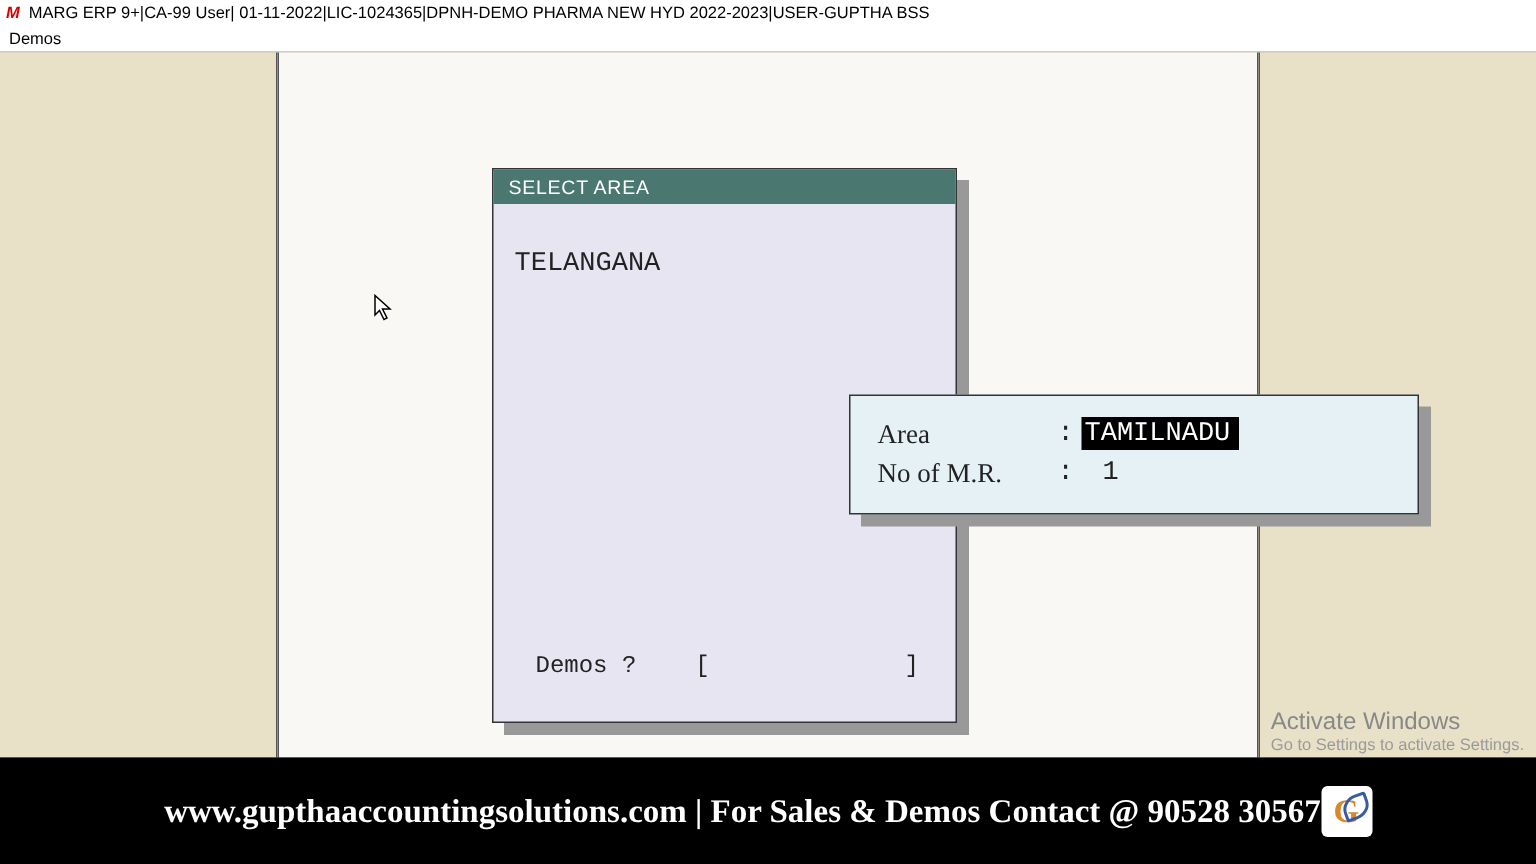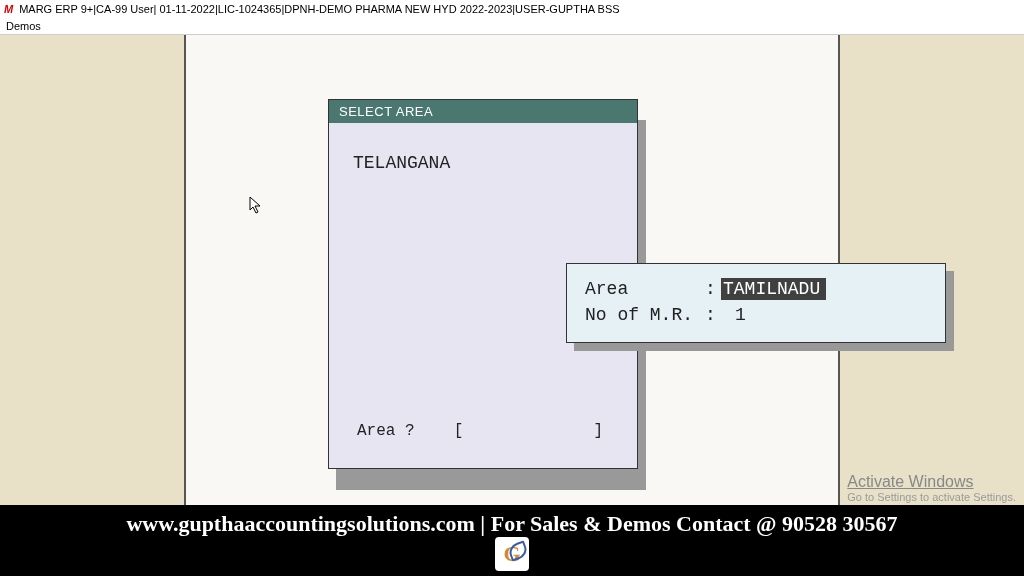--- a/index.html
+++ b/index.html
@@ -46,34 +46,34 @@
   }
   
   .modal-shadow {
     position: absolute;
     left: 336px; top: 85px;
     width: 310px; height: 370px;
     background: #999;
   }
   .modal {
     position: absolute;
-    left: 328px; top: 64px;
+    left: 328px; top: 77px;
     width: 310px; height: 370px;
     background: #e8e5f2;
     border: 1px solid #333;
   }
   .modal-head {
     background: #4a776f;
     color: #fff;
     font-size: 13px;
     padding: 4px 10px;
     letter-spacing: 0.5px;
   }
   .modal-body {
-    padding: 30px 20px 0 24px;
+    padding: 30px 20px 0 14px;
     font-family: "Courier New", monospace;
     font-size: 18px;
     color: #222;
   }
   .find-row {
     position: absolute;
     left: 28px; bottom: 28px;
     font-family: "Courier New", monospace;
     font-size: 16px;
     color: #222;
@@ -99,24 +99,24 @@
     left: 566px; top: 228px;
     width: 380px; height: 80px;
     background: #e6f1f5;
     border: 1px solid #333;
     padding: 12px 18px;
     font-family: "Courier New", monospace;
     font-size: 18px;
     color: #222;
   }
   .popup-row { display: flex; align-items: center; height: 26px; }
-  .popup-label { width: 120px; }
+  .popup-label { width: 120px; font-family: Liberation Serif, serif; }
   .popup-colon { width: 16px; }
   .popup-value-hl {
-    background: #404040;
+    background: #000000;
     color: #fff;
     padding: 1px 6px 1px 2px;
   }
   .popup-value { padding-left: 14px; }
   
   .wm {
     position: absolute;
     left: 842px; top: 222px;
     font-family: Georgia, serif;
     pointer-events: none;
@@ -134,21 +134,21 @@
   .wm .t1 { font-size: 12px; color: #c97a1f; opacity: 0.55; letter-spacing: 2px; margin-top:-10px; margin-left:6px;}
   .wm .t2 { font-size: 8px; color: #c97a1f; opacity: 0.55; margin-left:6px;}
   
   .activate {
     position: absolute;
     right: 8px; bottom: 2px;
     text-align: left;
     color: #8a8a8a;
     font-family: "Segoe UI", sans-serif;
   }
-  .activate .l1 { font-size: 16px; color: #888; text-decoration: underline; }
+  .activate .l1 { font-size: 16px; color: #888; }
   .activate .l2 { font-size: 11px; color: #9a9a9a; }
   
   .cursor {
     position: absolute;
     left: 249px; top: 161px;
     width: 14px; height: 20px;
     pointer-events: none;
   }
   .cursor svg { width: 14px; height: 20px; }
   
@@ -156,21 +156,20 @@
     position: absolute;
     left: 0; bottom: 0;
     width: 1024px; height: 71px;
     background: #000;
     color: #fff;
     display: flex;
     align-items: center;
     justify-content: center;
     gap: 0;
     font-family: Georgia, "Times New Roman", serif;
-    flex-direction: column;
   }
   .bottom .txt { font-size: 22px; font-weight: bold; }
   .bottom .logo {
     width: 34px; height: 34px; background: #fff; border-radius: 4px;
     display: flex; align-items: center; justify-content: center;
     font-family: Georgia, serif; font-weight: bold; color: #d78a2b; font-size: 22px;
     position: relative;
   }
   .bottom .logo::after {
     content: "";
@@ -197,21 +196,21 @@
   <div class="col-mid"></div>
   <div class="col-right"></div>
 
   <div class="modal-shadow"></div>
   <div class="modal">
     <div class="modal-head">SELECT AREA</div>
     <div class="modal-body">
       <div>TELANGANA</div>
     </div>
     <div class="find-row">
-      <span>Area ?</span>
+      <span>Demos ?</span>
       <span>&nbsp;&nbsp;</span>
       <span class="br">[</span>
       <input class="find-input" value="" style="">
       <span class="br">]</span>
     </div>
   </div>
 
   <div class="wm">
     <div class="big">
       <span>G</span>

